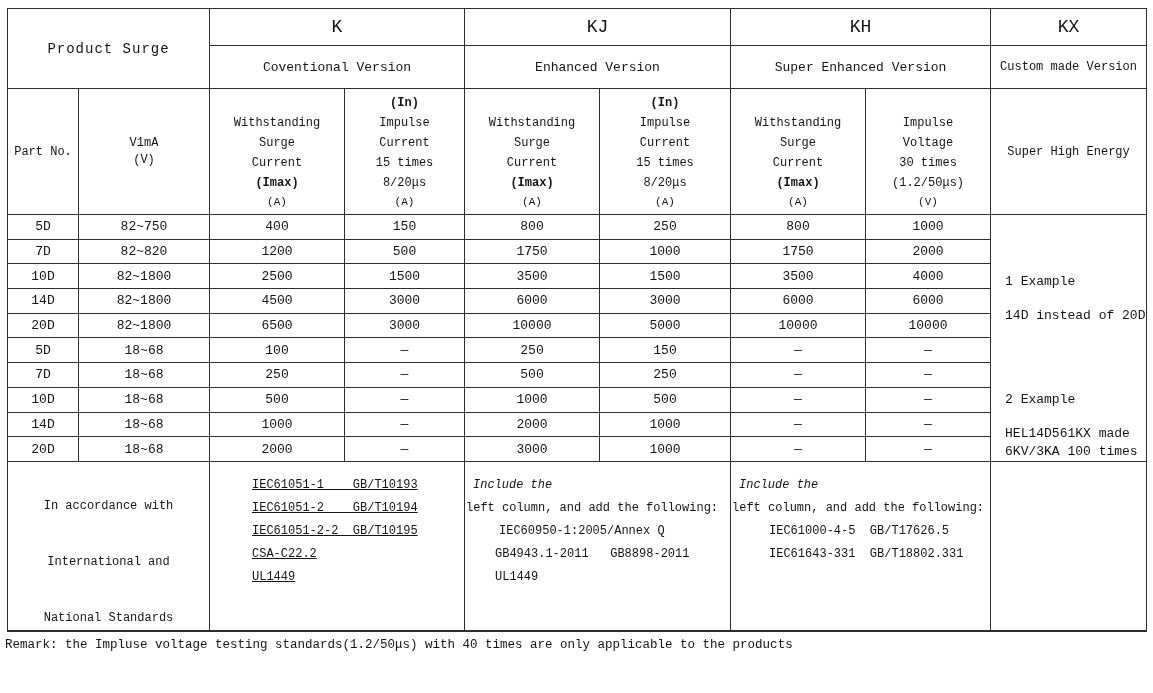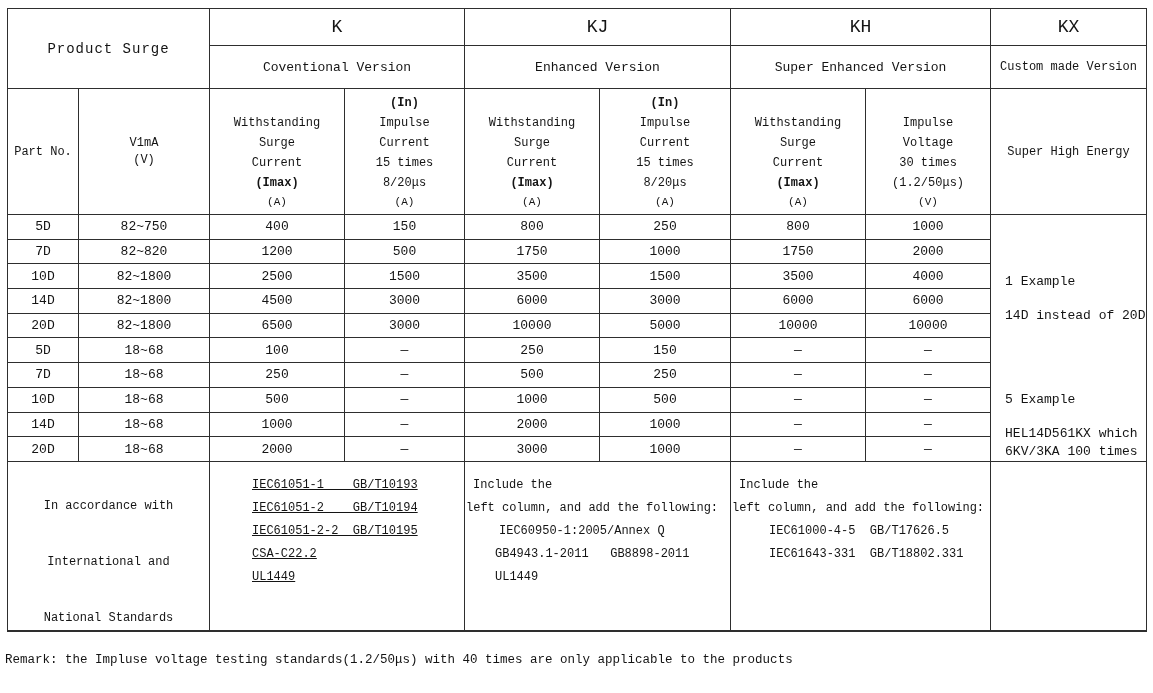--- a/index.html
+++ b/index.html
@@ -41,26 +41,26 @@
   .kxline { line-height:18px; white-space:pre; }
   .kxline0 { margin-bottom:16px; }
   .kxline1 { margin-bottom:66px; }
   .kxline2 { margin-bottom:16px; }
   .stdrow td { vertical-align:top; text-align:left; font-size:12px; }
   .stdlabel { vertical-align:middle !important; text-align:center !important; }
   .stdlabel div { line-height:23px;margin-top:33px; }
   .sline { line-height:23px; white-space:pre; }
   .stdpad { padding-top:12px; }
   .pl1  { padding-left:1px; }
-  .pl8  { padding-left:8px; }
+  .pl8  { padding-left:8px;font-style:italic; }
   .pl30 { padding-left:30px; }
   .pl34 { padding-left:34px; }
   .pl38 { padding-left:38px; }
   .pl42 { padding-left:42px;text-decoration:underline; }
-  .remark { margin:15px 0 0 5px; font-size:12.5px; }
+  .remark { margin:0 0 0 5px; font-size:12.5px; }
   .remark div { line-height:26px; white-space:pre; }
   .remark .indent { padding-left:52px; }
 </style>
 </head>
 <body>
 
 <table class="spec">
   <colgroup>
     <col style="width:71px">
       <col style="width:131px">
@@ -149,22 +149,22 @@
         <td>82~750</td>
         <td>400</td>
         <td>150</td>
         <td>800</td>
         <td>250</td>
         <td>800</td>
         <td>1000</td>
         <td rowspan="11" class="kxcell">
           <div class="kxline kxline0">1 Example</div>
           <div class="kxline kxline1">14D instead of 20D</div>
-          <div class="kxline kxline2">5 Example</div>
-          <div class="kxline kxline3">HEL14D561KX which</div>
+          <div class="kxline kxline2">2 Example</div>
+          <div class="kxline kxline3">HEL14D561KX made</div>
           <div class="kxline kxline4">6KV/3KA 100 times</div>
         </td>
       </tr>
       <tr class="drow">
         <td>7D</td>
         <td>82~820</td>
         <td>1200</td>
         <td>500</td>
         <td>1750</td>
         <td>1000</td>

